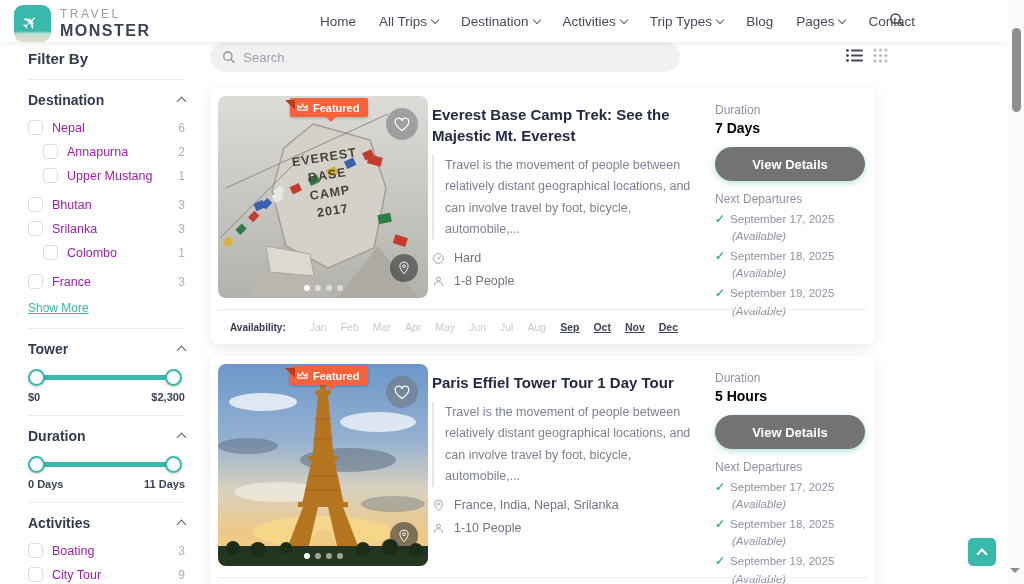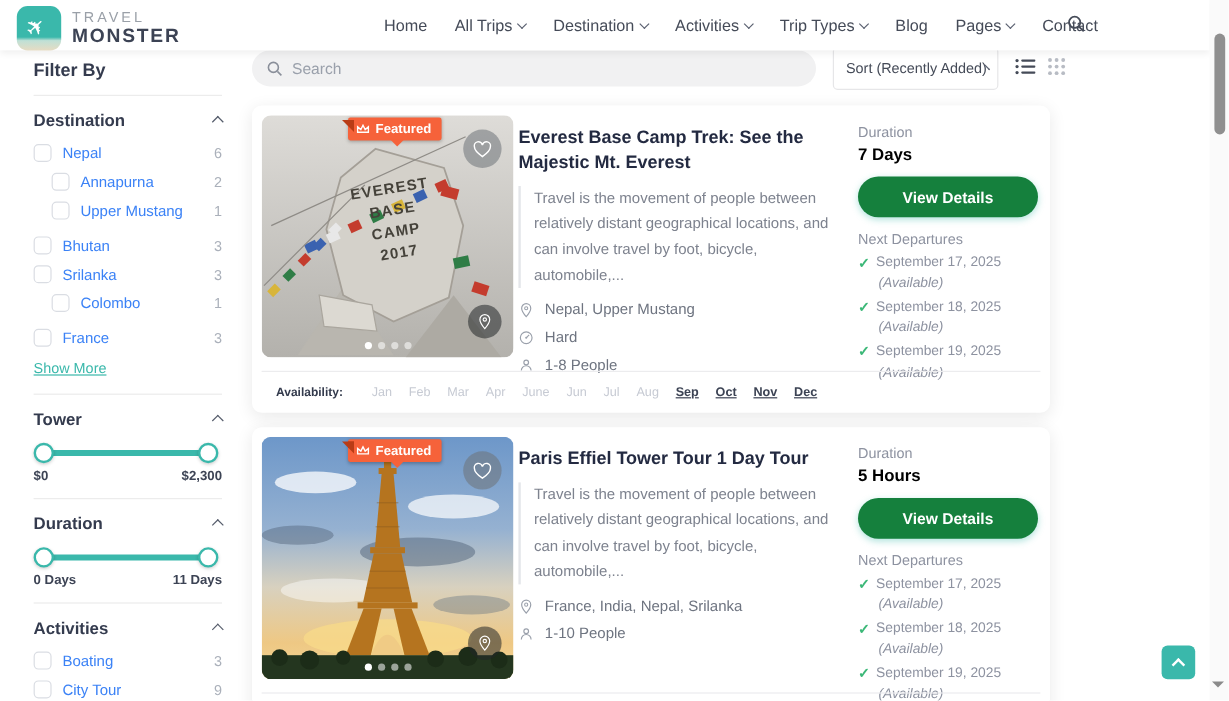--- a/index.html
+++ b/index.html
@@ -29,21 +29,21 @@
   .divider { width:157px; height:1px; background:#ececec; margin:12px 0; }
   .sec-head { width:157px; display:flex; justify-content:space-between; align-items:center; margin:4px 0 12px; }
   .sec-title { font-size:14px; font-weight:bold; color:#343b4e; }
   .chev-up { width:7px; height:7px; border-left:1.5px solid #555c6b; border-top:1.5px solid #555c6b;
     transform:rotate(45deg); margin-top:3px; }
   .f-item { width:157px; display:flex; align-items:center; margin-bottom:9px; }
   .f-item.indent { padding-left:15px; }
   .f-item.gap-top { margin-top:14px; }
   .cbx { width:15px; height:15px; border:1.5px solid #dadde3; border-radius:4px; background:#fff;
     margin-right:9px; flex:0 0 auto; }
-  .f-label { font-size:12.5px; color:#3b82f6; flex:1; }
+  .f-label { font-size:12.5px; color:#a21caf; flex:1; }
   .f-count { font-size:12px; color:#aab0ba; }
   .show-more { font-size:12px; font-weight:normal; color:#3ab8ab; text-decoration:underline; display:inline-block; margin-top:2px; }
   .slider { position:relative; width:150px; height:16px; margin:10px 0 6px 2px; }
   .slider .track { position:absolute; left:0; right:0; top:6px; height:5px; border-radius:3px; background:#3ab8ab; }
   .handle { position:absolute; top:0; width:17px; height:17px; border-radius:50%; background:#fff;
     border:2px solid #3ab8ab; box-shadow:0 1px 3px rgba(0,0,0,.2); }
   .handle.left { left:-2px; } .handle.right { right:-2px; }
   .range-labels { width:157px; display:flex; justify-content:space-between; font-size:11px; font-weight:bold; color:#3c4354; margin-bottom:4px; }
 
   
@@ -83,21 +83,21 @@
 
   .card-mid { position:absolute; left:222px; top:16px; width:276px; }
   .card-title { font-size:15px; font-weight:bold; color:#232a41; line-height:1.4; margin-bottom:9px; }
   .card-desc { border-left:2px solid #e4e6ea; padding-left:11px; font-size:12.5px; color:#7d828e;
     line-height:1.7; margin-bottom:11px; }
   .meta-row { display:flex; align-items:center; gap:9px; font-size:12.5px; color:#6e7480; margin-bottom:9px; }
 
   .card-right { position:absolute; left:505px; top:15px; width:152px; }
   .dur-label { font-size:12px; color:#8d92a0; margin-bottom:3px; }
   .dur-val { font-size:14px; font-weight:bold; color:#000000; margin-bottom:11px; }
-  .view-btn { width:150px; height:34px; border:none; border-radius:17px; background:#15803d; color:#fff;
+  .view-btn { width:150px; height:34px; border:none; border-radius:17px; background:#737373; color:#fff;
     font-size:13px; font-weight:bold; font-family:"Liberation Sans", sans-serif; cursor:pointer; margin-bottom:11px;
     box-shadow:0 2px 6px rgba(58,184,171,.4); }
   .dep-title { font-size:12px; color:#8d92a0; margin-bottom:5px; }
   .dep-item { font-size:11.5px; color:#8d92a0; line-height:1.45; margin-bottom:3px; }
   .dep-date { display:flex; align-items:flex-start; gap:5px; }
   .check-icon { color:#3cb878; font-size:12px; font-weight:bold; }
   .dep-status { font-style:italic; padding-left:17px; }
 
   .avail-row { position:absolute; left:8px; right:8px; bottom:0; height:35px; border-top:1px solid #ececee;
     display:flex; align-items:center; padding-left:12px; }
@@ -270,24 +270,20 @@
   </aside>
 
   <main class="content">
     <div class="toolbar">
       <div class="search-wrap">
         <svg width="14" height="14" viewBox="0 0 16 16">
             <circle cx="7" cy="7" r="5" fill="none" stroke="#8a8f9a" stroke-width="1.6"></circle>
             <line x1="11" y1="11" x2="15" y2="15" stroke="#8a8f9a" stroke-width="1.6"></line>
           </svg>
         <input class="search-input" type="text" placeholder="Search" style="">
-      </div>
-      <div class="sort-box">
-        <span>Sort (Recently Added)</span>
-        <span class="caret-down"></span>
       </div>
       <div class="view-icons">
         <svg width="17" height="15" viewBox="0 0 17 15">
           <circle cx="1.5" cy="2.5" r="1.4" fill="#454b58"></circle>
             <rect x="5" y="1.6" width="12" height="1.8" rx=".9" fill="#454b58"></rect>
           <circle cx="1.5" cy="7.5" r="1.4" fill="#454b58"></circle>
             <rect x="5" y="6.6" width="12" height="1.8" rx=".9" fill="#454b58"></rect>
           <circle cx="1.5" cy="12.5" r="1.4" fill="#454b58"></circle>
             <rect x="5" y="11.6" width="12" height="1.8" rx=".9" fill="#454b58"></rect>
         </svg>
@@ -372,27 +368,20 @@
           <span class="dot"></span>
           <span class="dot"></span>
         </div>
       </div>
 
       <div class="card-mid">
         <h2 class="card-title">Everest Base Camp Trek: See the Majestic Mt. Everest</h2>
         <p class="card-desc">Travel is the movement of people between relatively distant geographical locations, and can involve travel by foot, bicycle, automobile,...</p>
         <div class="meta-row">
           <svg width="13" height="13" viewBox="0 0 24 24">
-              <path d="M12,2 a7,7 0 0 1 7,7 c0,5 -7,13 -7,13 s-7,-8 -7,-13 a7,7 0 0 1 7,-7 z" fill="none" stroke="#9aa0ab" stroke-width="1.8"></path>
-              <circle cx="12" cy="9" r="2.4" fill="none" stroke="#9aa0ab" stroke-width="1.6"></circle>
-            </svg>
-          <span>Nepal, Upper Mustang</span>
-        </div>
-        <div class="meta-row">
-          <svg width="13" height="13" viewBox="0 0 24 24">
               <circle cx="12" cy="12" r="9" fill="none" stroke="#9aa0ab" stroke-width="1.8"></circle>
               <path d="M12,12 L16.5,7.5" stroke="#9aa0ab" stroke-width="1.8"></path>
               <circle cx="12" cy="12" r="1.6" fill="#9aa0ab"></circle>
             </svg>
           <span>Hard</span>
         </div>
         <div class="meta-row">
           <svg width="13" height="13" viewBox="0 0 24 24">
               <circle cx="12" cy="7.5" r="3.6" fill="none" stroke="#9aa0ab" stroke-width="1.8"></circle>
               <path d="M4.5,20 a7.5,7.5 0 0 1 15,0" fill="none" stroke="#9aa0ab" stroke-width="1.8"></path>
@@ -429,21 +418,21 @@
         </div>
       </div>
 
       <div class="avail-row">
         <span class="avail-label">Availability:</span>
         <div class="months">
           <span class="mo">Jan</span>
           <span class="mo">Feb</span>
           <span class="mo">Mar</span>
           <span class="mo">Apr</span>
-          <span class="mo">June</span>
+          <span class="mo">May</span>
           <span class="mo">Jun</span>
           <span class="mo">Jul</span>
           <span class="mo">Aug</span>
           <span class="mo on">Sep</span>
           <span class="mo on">Oct</span>
           <span class="mo on">Nov</span>
           <span class="mo on">Dec</span>
         </div>
       </div>
     </article>

